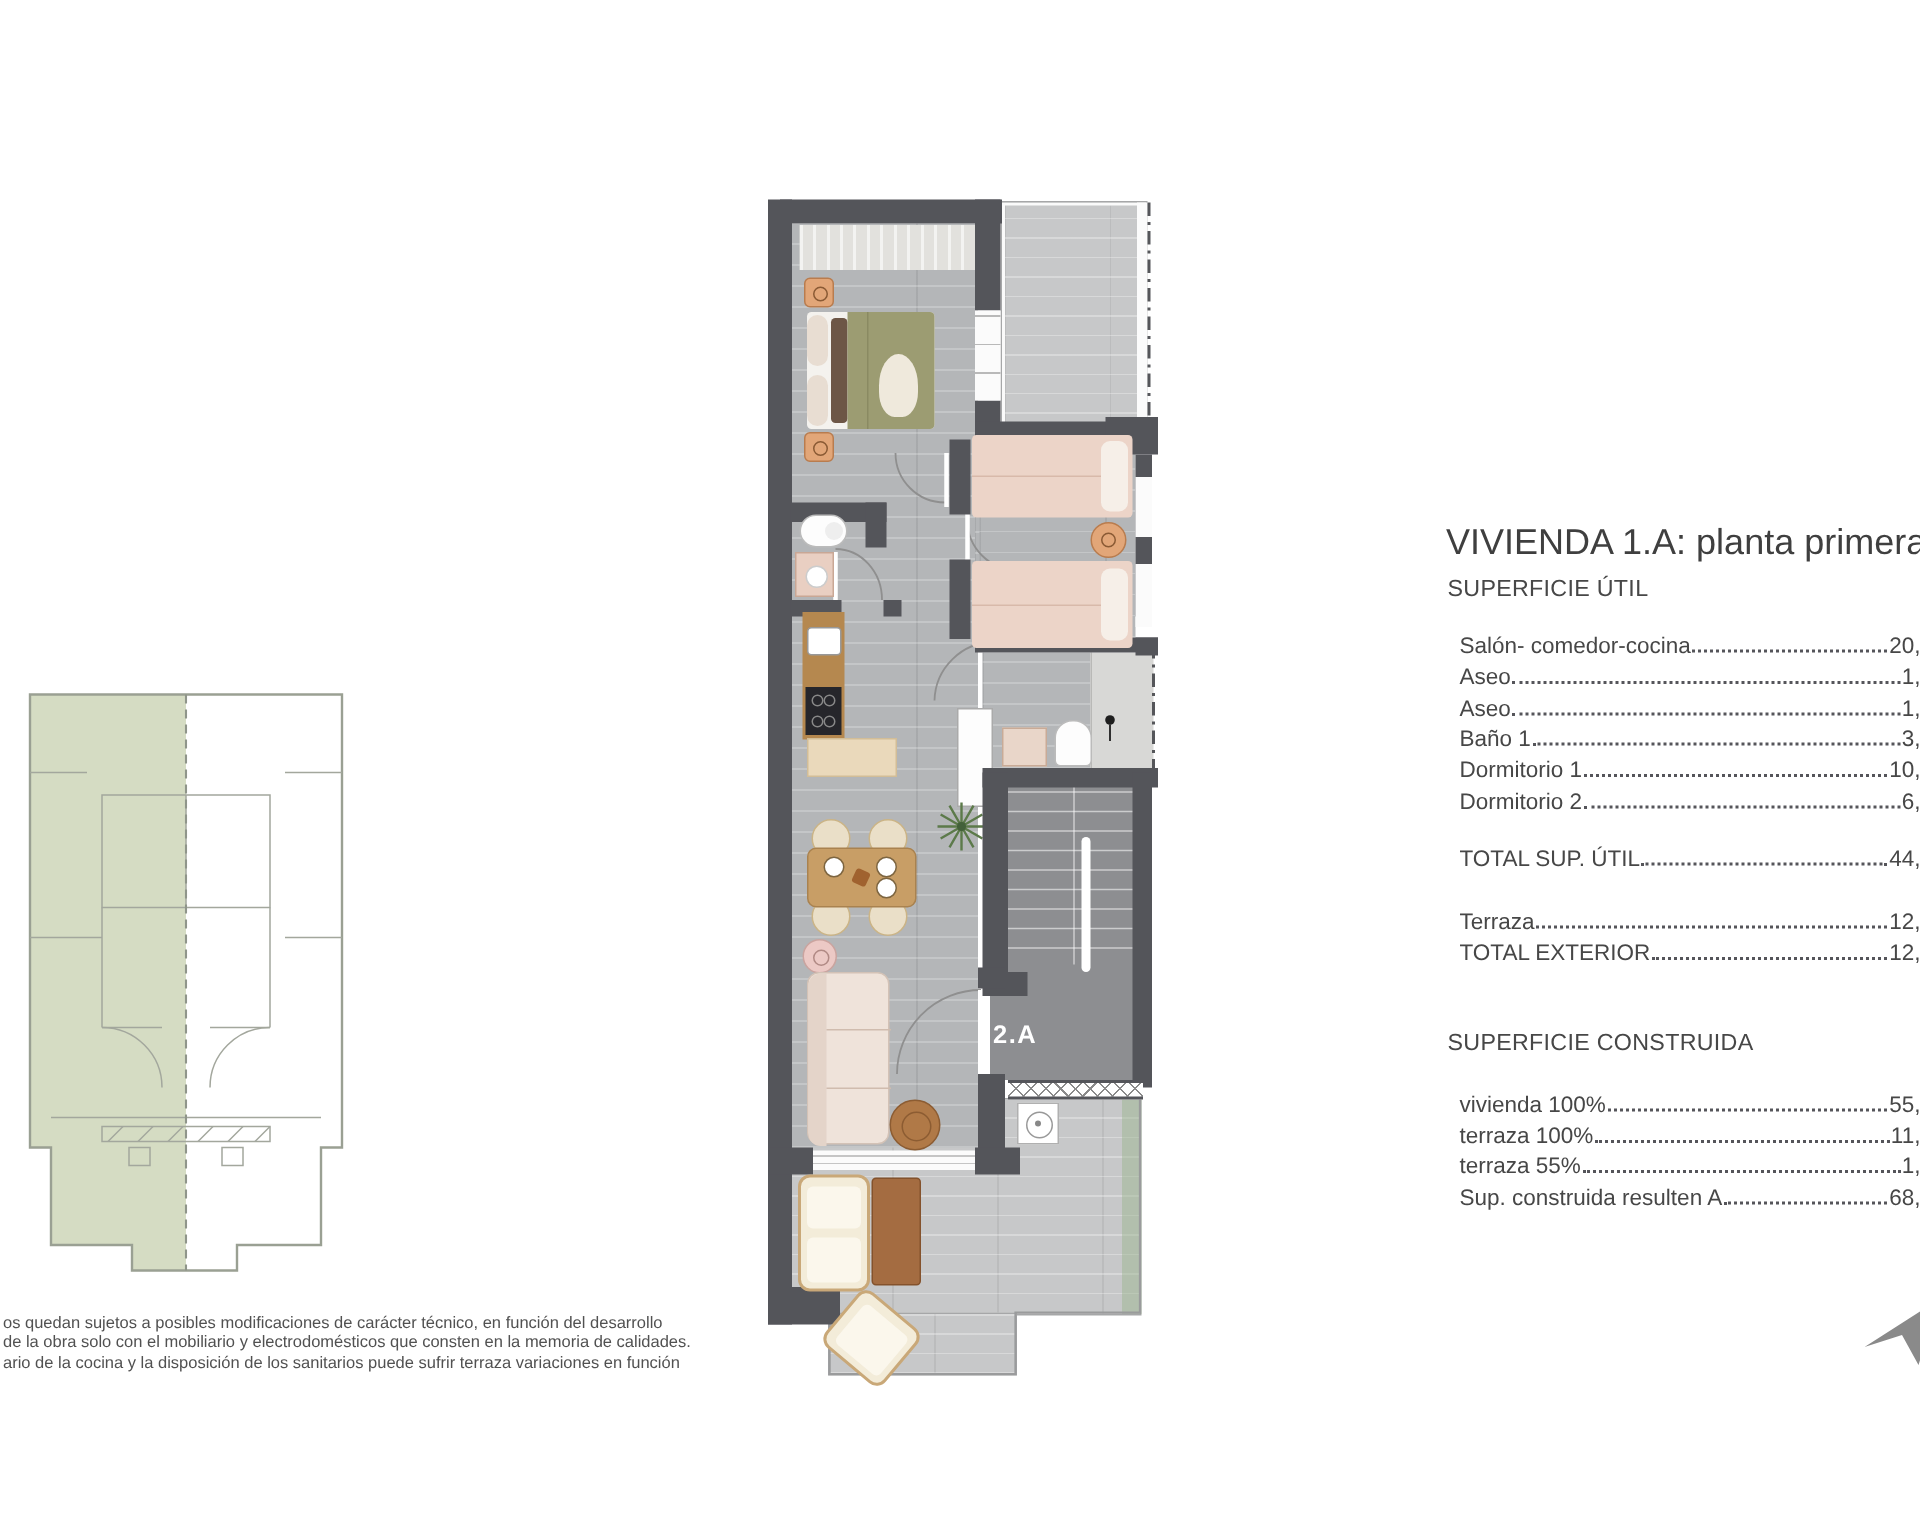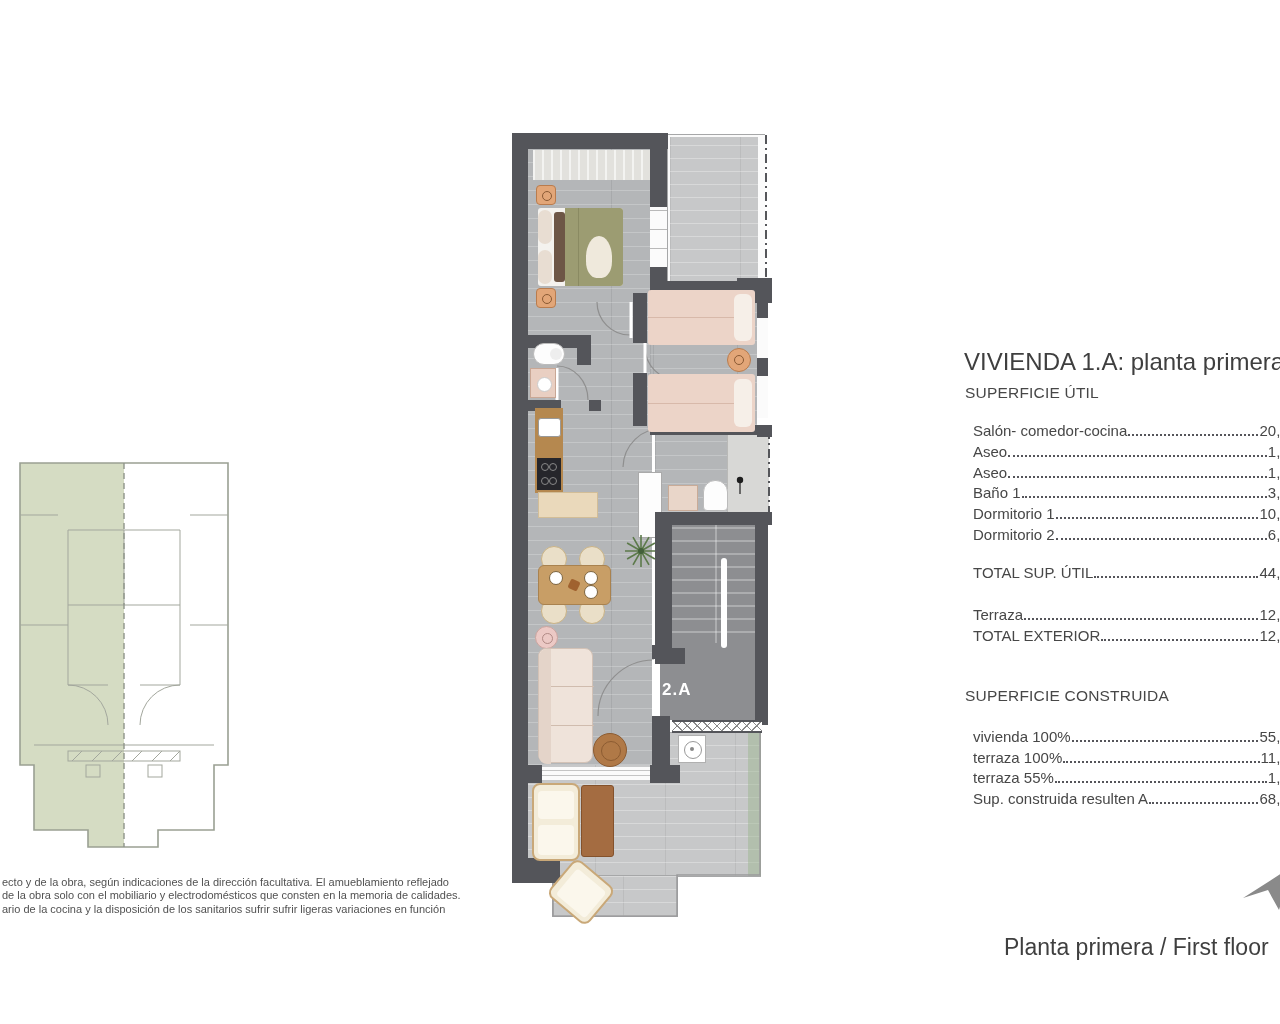--- a/index.html
+++ b/index.html
@@ -310,23 +310,22 @@
       <span class="dots"></span>
       <span class="val">1,14</span>
     </div>
   <div class="trow" style="top:788.8px;">
     <span>Sup. construida resulten A</span>
       <span class="dots"></span>
       <span class="val">68,31</span>
     </div>
 
   <div id="disclaimer">
-    <div>ecto y de la obra, según indicaciones de la dirección facultativa. El amueblamiento reflejado</div>
+    <div>os quedan sujetos a posibles modificaciones de carácter técnico, en función del desarrollo</div>
     <div>de la obra solo con el mobiliario y electrodomésticos que consten en la memoria de calidades.</div>
-    <div>ario de la cocina y la disposición de los sanitarios sufrir sufrir ligeras variaciones en función</div>
+    <div>ario de la cocina y la disposición de los sanitarios puede sufrir terraza variaciones en función</div>
   </div>
 
   <svg class="abs" style="left:1243px;top:866px;" width="50" height="46" viewBox="0 0 50 46">
     <polygon points="0,32 50,0 36,44 25,24" fill="#8a8a8a"></polygon>
   </svg>
-  <div id="caption">Planta primera / First floor</div>
 
 </div>
 
 </body></html>

